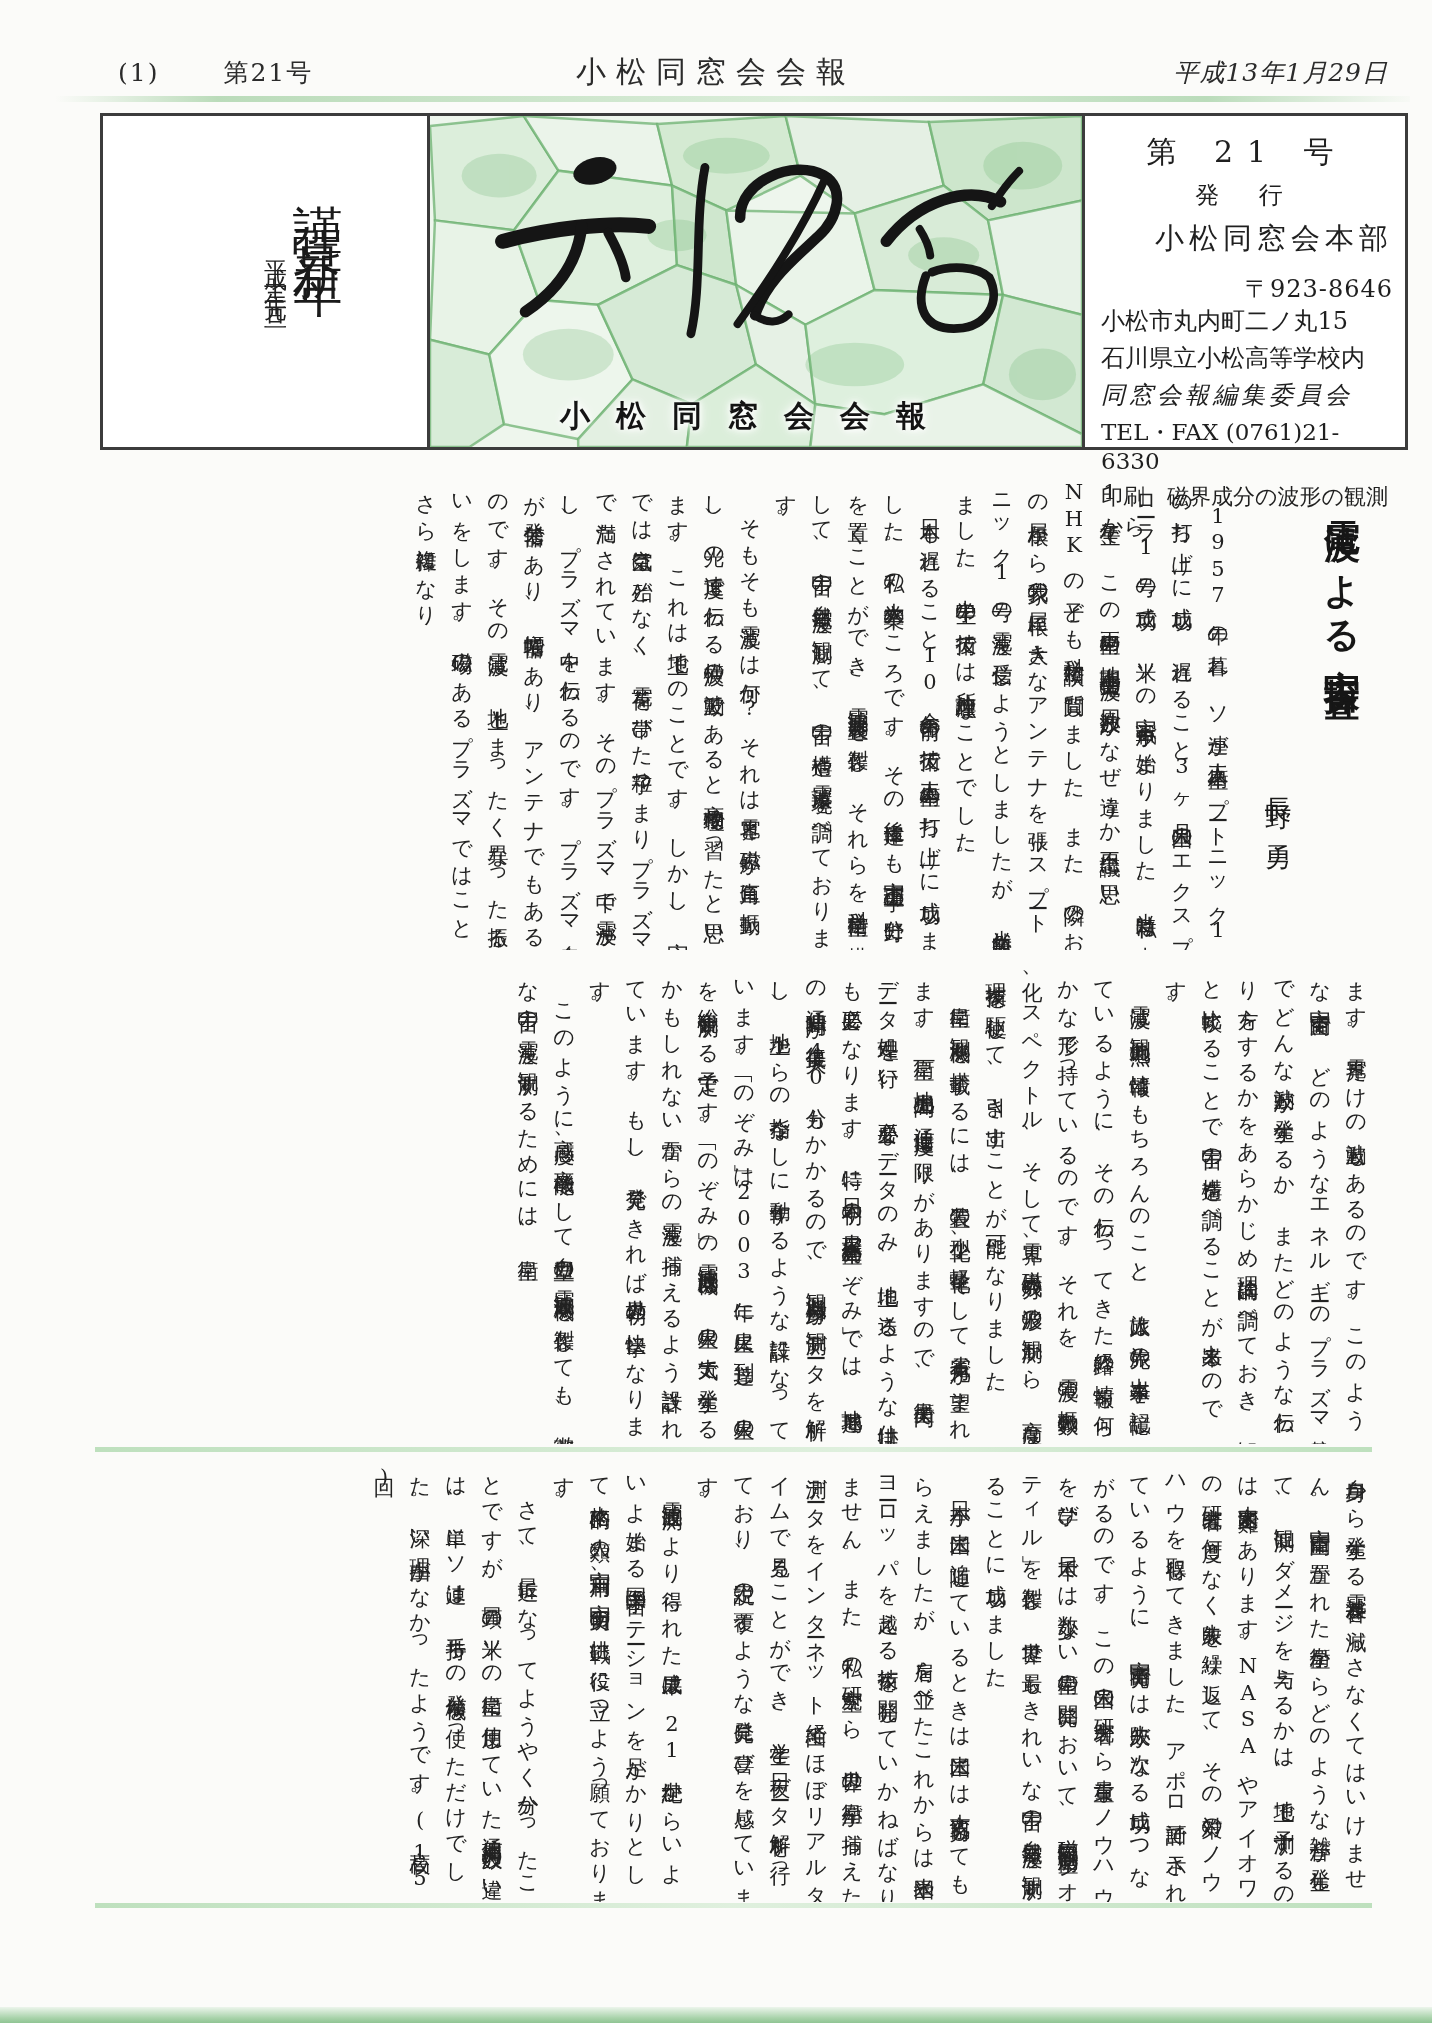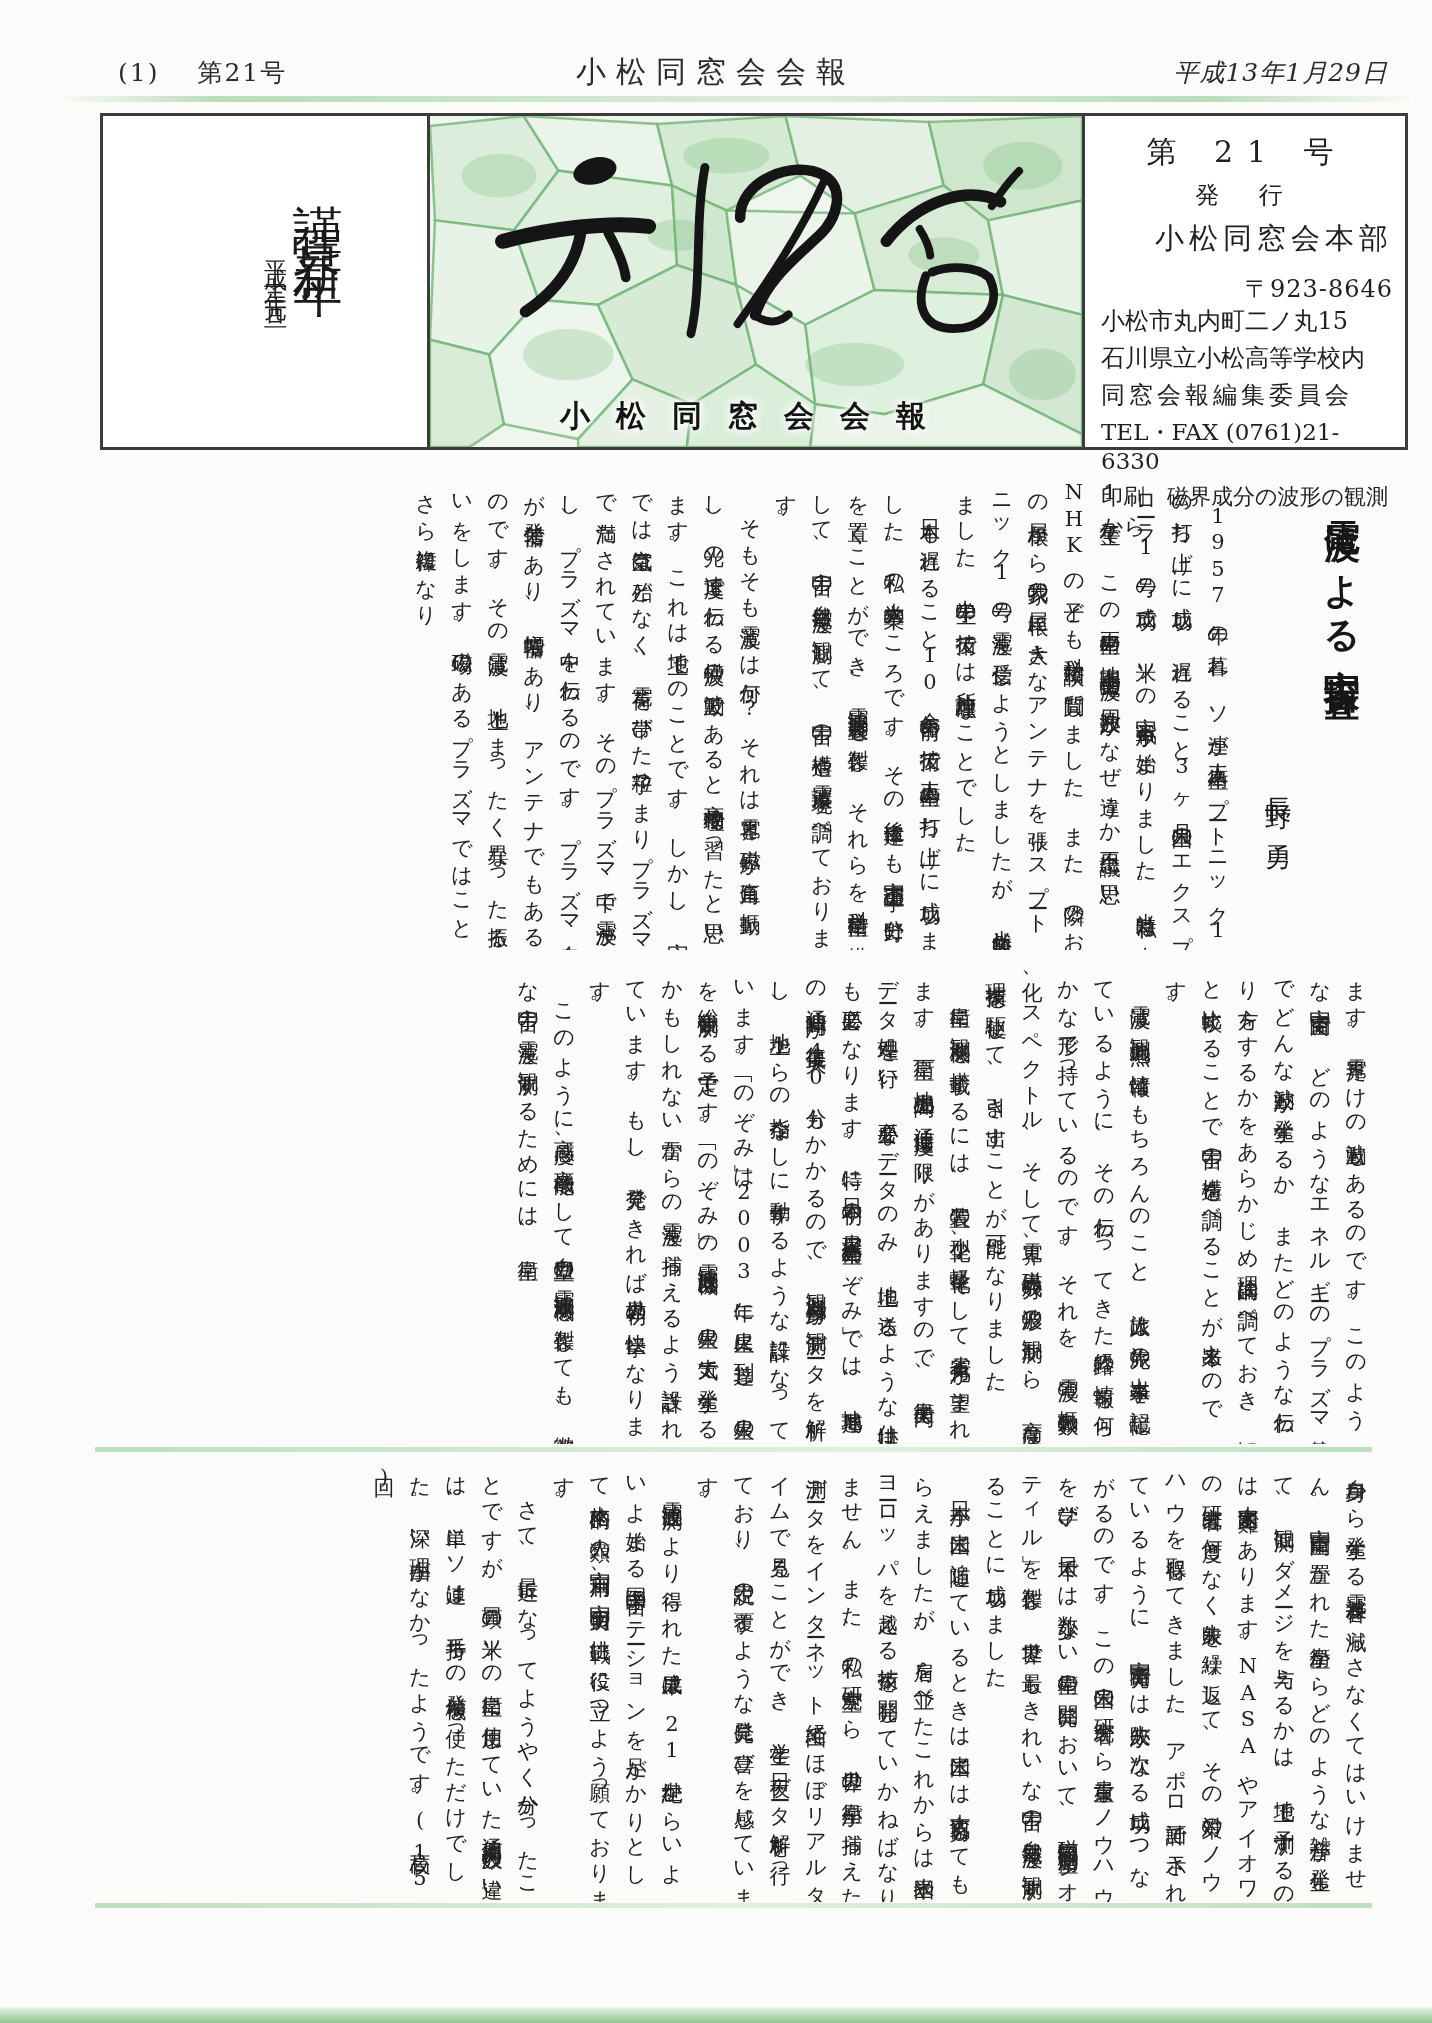--- a/index.html
+++ b/index.html
@@ -4,21 +4,21 @@
 <style>
   html,body{margin:0;padding:0;background:#e9e9e6;}
   #page{
     position:relative;width:1432px;height:2023px;margin:0 auto;
     background:#fbfbf9;overflow:hidden;
     font-family:"DejaVu Serif","Liberation Serif",serif;color:#1f1f1f;
   }
   
   .runhead{position:absolute;top:52px;left:0;width:100%;height:44px;font-size:25px;color:#2b2b2b;}
   .runhead .lft{position:absolute;left:118px;top:4px;letter-spacing:2px;}
-  .runhead .lft .iss{margin-left:28px;}
+  .runhead .lft .iss{margin-left:54px;}
   .runhead .ctr{position:absolute;left:50%;transform:translateX(-50%);top:0;font-size:30px;letter-spacing:10px;}
   .runhead .rgt{position:absolute;right:44px;top:4px;letter-spacing:1px;font-style:italic;}
   .sep{position:absolute;pointer-events:none;}
   .sep.hdr{top:96px;left:55px;width:1355px;height:6px;
     background:linear-gradient(90deg,rgba(185,220,184,.0),rgba(175,214,175,.85) 12%,rgba(205,231,204,.7) 55%,rgba(170,212,171,.8) 85%,rgba(185,220,184,.05));}
   .sep.s2{top:1447px;left:95px;width:1277px;height:5px;
     background:linear-gradient(90deg,rgba(183,221,183,.9),rgba(214,236,213,.75) 60%,rgba(183,221,183,.9));}
   .sep.s3{top:1903px;left:95px;width:1277px;height:5px;
     background:linear-gradient(90deg,rgba(183,221,183,.9),rgba(214,236,213,.75) 50%,rgba(183,221,183,.9));}
   .sep.bot{top:2007px;left:0;width:1432px;height:16px;
@@ -40,21 +40,21 @@
     white-space:nowrap;font-size:30px;font-weight:600;letter-spacing:26px;color:#141414;
     text-shadow:0 0 5px #fff,0 0 9px #fff,0 0 14px #fff;
   }
   .mh-right{width:320px;box-sizing:border-box;padding:16px 12px 8px 16px;background:#fff;}
   .mh-right .r1{text-align:center;font-size:30px;letter-spacing:14px;}
   .mh-right .r2{text-align:center;font-size:24px;letter-spacing:16px;margin-top:6px;}
   .mh-right .r3{text-align:right;font-size:29px;letter-spacing:5px;margin-top:8px;}
   .mh-right .r4{font-size:24px;margin-top:14px;letter-spacing:1px;text-align:right;}
   .mh-right .r5{font-size:24px;}
   .mh-right .r6{font-size:24px;margin-top:5px;}
-  .mh-right .r7{font-size:24px;margin-top:5px;letter-spacing:4px;}
+  .mh-right .r7{font-size:24px;margin-top:5px;letter-spacing:4px;font-style:italic;}
   .mh-right .r8{font-size:23px;margin-top:6px;}
   .mh-right .r9{font-size:22px;margin-top:8px;}
   
   .band{
     position:absolute;left:95px;width:1279px;
     writing-mode:vertical-rl;text-orientation:upright;
     font-size:21px;line-height:36px;letter-spacing:2.5px;color:#222;
     overflow:hidden;
   }
   .band p{margin:0;}

